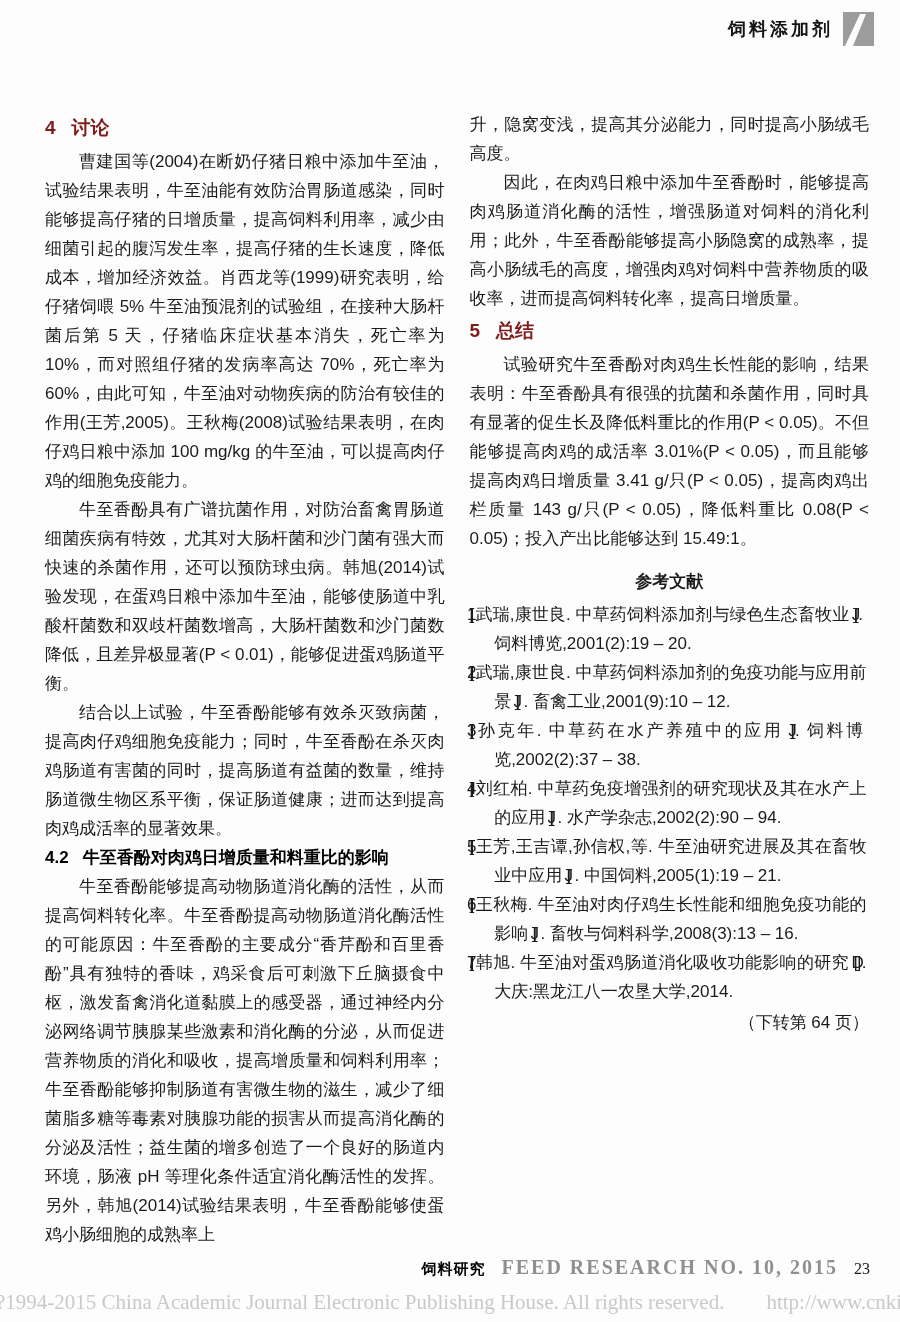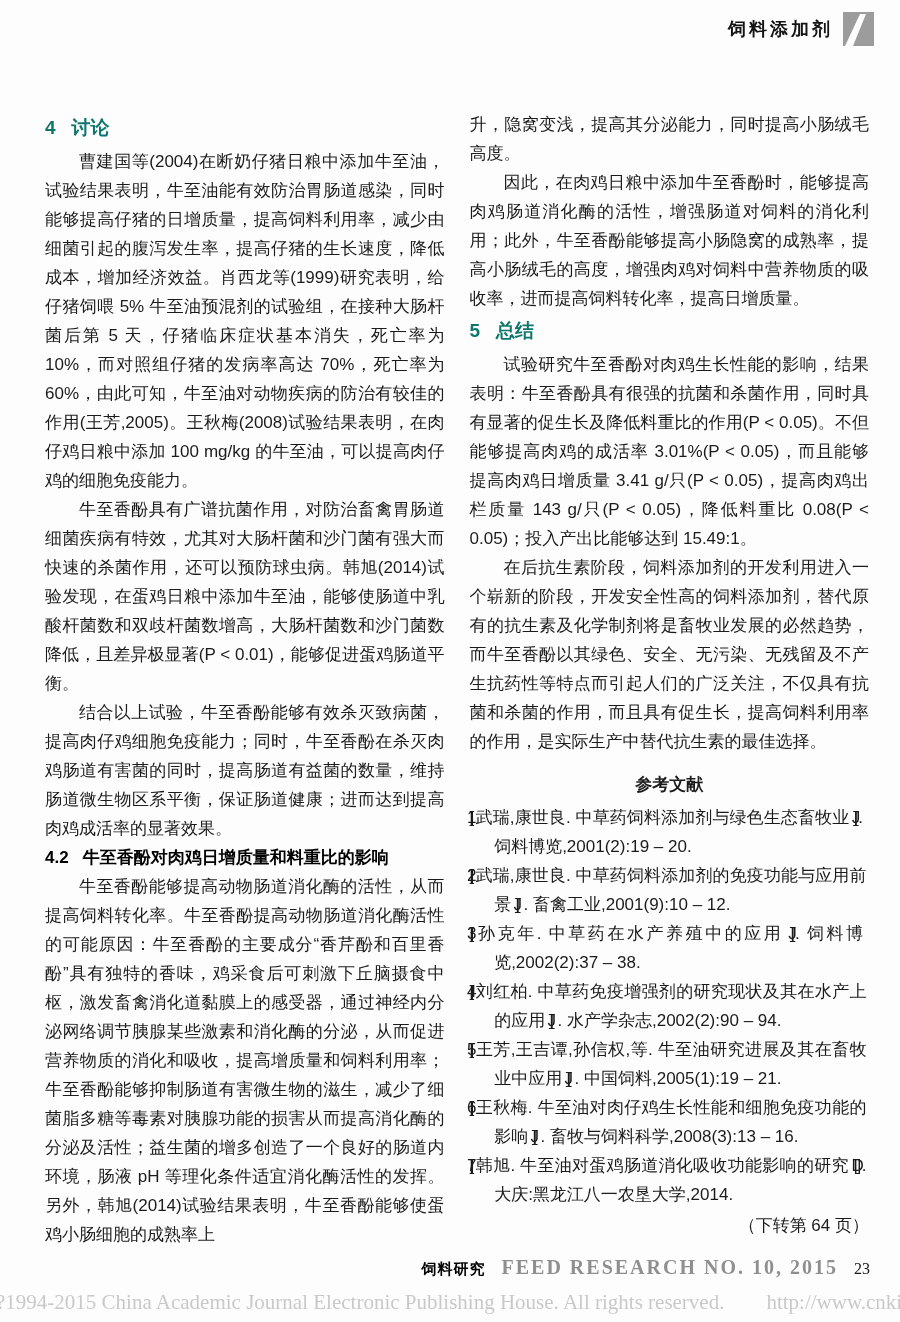--- a/index.html
+++ b/index.html
@@ -10,21 +10,21 @@
 
   
   .hdr { position:absolute; top:12px; right:26px; display:flex; align-items:flex-start; gap:10px; }
   .hdr-title { font-size:18px; font-weight:bold; letter-spacing:3px; color:#141414; line-height:34px; }
   .hdr-icon { width:31px; height:34px; display:inline-block; }
 
   
   .columns { position:absolute; left:45px; top:110px; width:824px; display:flex; gap:25px; }
   .col { width:400px; font-size:17px; line-height:29px; text-align:justify; }
 
-  .h1 { font-size:19px; font-weight:bold; color:#0f766e; line-height:32px; margin:2px 0 3px 0; text-align:left; }
+  .h1 { font-size:19px; font-weight:bold; color:#7f1d1d; line-height:32px; margin:2px 0 3px 0; text-align:left; }
   .h1 .num { margin-right:16px; }
   .h2 { font-size:17px; font-weight:bold; color:#000; line-height:29px; text-align:left; }
   .h2 .num { margin-right:14px; }
   .para { text-indent:2em; }
   .noindent { text-indent:0; }
 
   
   .ref-title { text-align:center; font-weight:bold; font-size:17px; margin:14px 0 4px 0; }
   .ref { padding-left:1.45em; text-indent:-1.45em; }
   .crush { letter-spacing:-0.42em; margin-right:0.5em; }
@@ -71,21 +71,20 @@
       <p class="para">牛至香酚能够提高动物肠道消化酶的活性，从而提高饲料转化率。牛至香酚提高动物肠道消化酶活性的可能原因：牛至香酚的主要成分“香芹酚和百里香酚”具有独特的香味，鸡采食后可刺激下丘脑摄食中枢，激发畜禽消化道黏膜上的感受器，通过神经内分泌网络调节胰腺某些激素和消化酶的分泌，从而促进营养物质的消化和吸收，提高增质量和饲料利用率；牛至香酚能够抑制肠道有害微生物的滋生，减少了细菌脂多糖等毒素对胰腺功能的损害从而提高消化酶的分泌及活性；益生菌的增多创造了一个良好的肠道内环境，肠液 pH 等理化条件适宜消化酶活性的发挥。另外，韩旭(2014)试验结果表明，牛至香酚能够使蛋鸡小肠细胞的成熟率上</p>
     </div>
 
     <div class="col">
       <p class="noindent">升，隐窝变浅，提高其分泌能力，同时提高小肠绒毛高度。</p>
       <p class="para">因此，在肉鸡日粮中添加牛至香酚时，能够提高肉鸡肠道消化酶的活性，增强肠道对饲料的消化利用；此外，牛至香酚能够提高小肠隐窝的成熟率，提高小肠绒毛的高度，增强肉鸡对饲料中营养物质的吸收率，进而提高饲料转化率，提高日增质量。</p>
       <div class="h1">
         <span class="num">5</span><span>总结</span>
       </div>
       <p class="para">试验研究牛至香酚对肉鸡生长性能的影响，结果表明：牛至香酚具有很强的抗菌和杀菌作用，同时具有显著的促生长及降低料重比的作用(P &lt; 0.05)。不但能够提高肉鸡的成活率 3.01%(P &lt; 0.05)，而且能够提高肉鸡日增质量 3.41 g/只(P &lt; 0.05)，提高肉鸡出栏质量 143 g/只(P &lt; 0.05)，降低料重比 0.08(P &lt; 0.05)；投入产出比能够达到 15.49:1。</p>
-      <p class="para">在后抗生素阶段，饲料添加剂的开发利用进入一个崭新的阶段，开发安全性高的饲料添加剂，替代原有的抗生素及化学制剂将是畜牧业发展的必然趋势，而牛至香酚以其绿色、安全、无污染、无残留及不产生抗药性等特点而引起人们的广泛关注，不仅具有抗菌和杀菌的作用，而且具有促生长，提高饲料利用率的作用，是实际生产中替代抗生素的最佳选择。</p>
 
       <div class="ref-title">参考文献</div>
 
       <div class="ref">
         <span class="crush">[1]</span><span>武瑞,康世良. 中草药饲料添加剂与绿色生态畜牧业 </span><span class="crush-j">[J]</span><span>. 饲料博览,2001(2):19 – 20.</span>
       </div>
       <div class="ref">
         <span class="crush">[2]</span><span>武瑞,康世良. 中草药饲料添加剂的免疫功能与应用前景 </span><span class="crush-j">[J]</span><span>. 畜禽工业,2001(9):10 – 12.</span>
       </div>
       <div class="ref">

